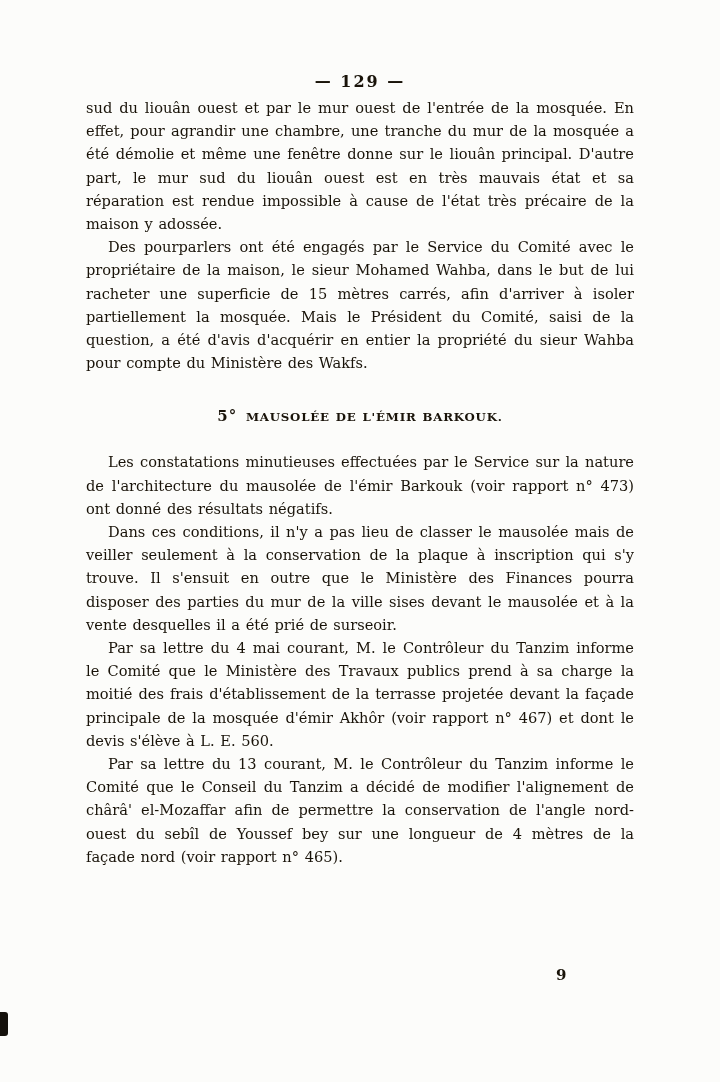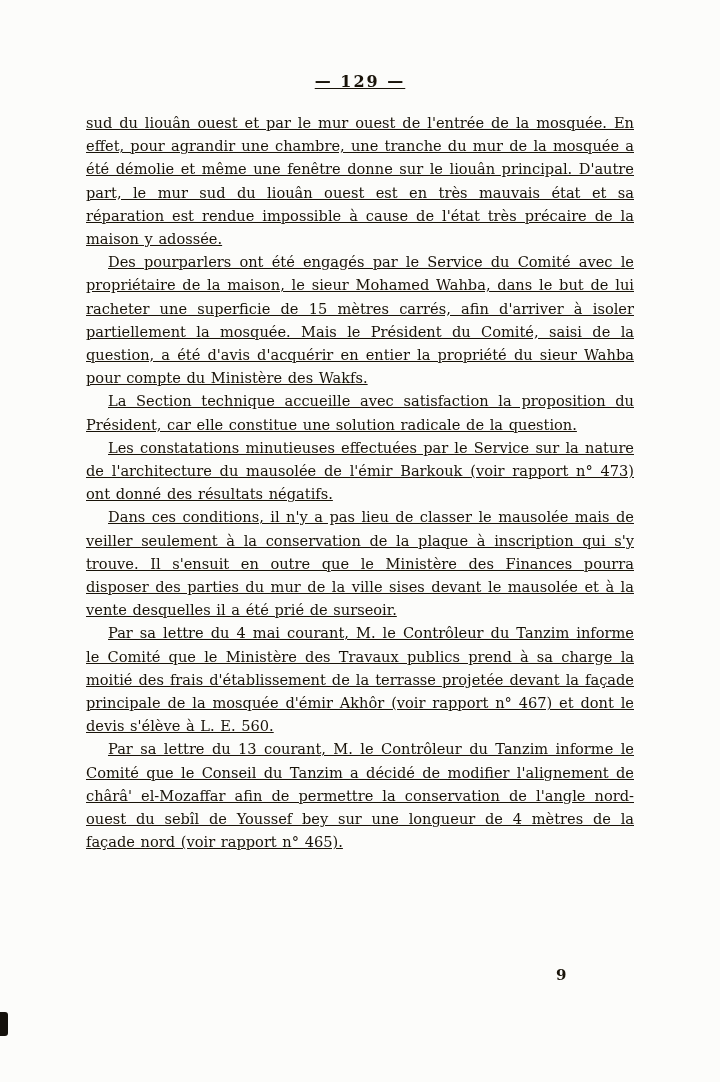--- a/index.html
+++ b/index.html
@@ -10,32 +10,31 @@
     position: relative;
     overflow: hidden;
     font-family: "DejaVu Serif", "Liberation Serif", serif;
     color: #191309;
   }
   .page {
     width: 720px;
     height: 770px;
     background: #fcfcfa;
     position: relative;
-    text-decoration: underline;
   }
   .page-header {
     padding-top: 72px;
     text-align: center;
     font-size: 16px;
     font-weight: bold;
     letter-spacing: 2px;
   }
   .text-block {
     width: 548px;
-    margin: 20px auto 0;
+    margin: 5px auto 0;
     text-align: justify;
     font-size: 14.6px;
     line-height: 23.2px;
     word-spacing: 1px;
   }
   .para { text-indent: 22px; }
   .para.no-indent { text-indent: 0; }
   .section-heading {
     text-align: center;
     font-weight: bold;
@@ -74,22 +73,22 @@
 <div class="page">
 
   <div class="page-header">— 129 —</div>
 
   <div class="text-block">
 
     <p class="para no-indent">sud du liouân ouest et par le mur ouest de l'entrée de la mosquée. En effet, pour agrandir une chambre, une tranche du mur de la mosquée a été démolie et même une fenêtre donne sur le liouân principal. D'autre part, le mur sud du liouân ouest est en très mauvais état et sa réparation est rendue impossible à cause de l'état très précaire de la maison y adossée.</p>
 
     <p class="para">Des pourparlers ont été engagés par le Service du Comité avec le propriétaire de la maison, le sieur Mohamed Wahba, dans le but de lui racheter une superficie de 15 mètres carrés, afin d'arriver à isoler partiellement la mosquée. Mais le Président du Comité, saisi de la question, a été d'avis d'acquérir en entier la propriété du sieur Wahba pour compte du Ministère des Wakfs.</p>
 
-    <p class="para">La Section technique accueille avec satisfaction la proposition du Président, car elle constitue une solution radicale de la question.</p>
 
+    <h2 class="section-heading"><span class="heading-number">5°</span>&nbsp;<span class="heading-title">MAUSOLÉE DE L'ÉMIR BARKOUK.</span></h2>
 
     <p class="para">Les constatations minutieuses effectuées par le Service sur la nature de l'architecture du mausolée de l'émir Barkouk (voir rapport n° 473) ont donné des résultats négatifs.</p>
 
     <p class="para">Dans ces conditions, il n'y a pas lieu de classer le mausolée mais de veiller seulement à la conservation de la plaque à inscription qui s'y trouve. Il s'ensuit en outre que le Ministère des Finances pourra disposer des parties du mur de la ville sises devant le mausolée et à la vente desquelles il a été prié de surseoir.</p>
 
 
     <p class="para">Par sa lettre du 4 mai courant, M. le Contrôleur du Tanzim informe le Comité que le Ministère des Travaux publics prend à sa charge la moitié des frais d'établissement de la terrasse projetée devant la façade principale de la mosquée d'émir Akhôr (voir rapport n° 467) et dont le devis s'élève à L. E. 560.</p>
 
 
     <p class="para">Par sa lettre du 13 courant, M. le Contrôleur du Tanzim informe le Comité que le Conseil du Tanzim a décidé de modifier l'alignement de chârâ' el-Mozaffar afin de permettre la conservation de l'angle nord-ouest du sebîl de Youssef bey sur une longueur de 4 mètres de la façade nord (voir rapport n° 465).</p>

